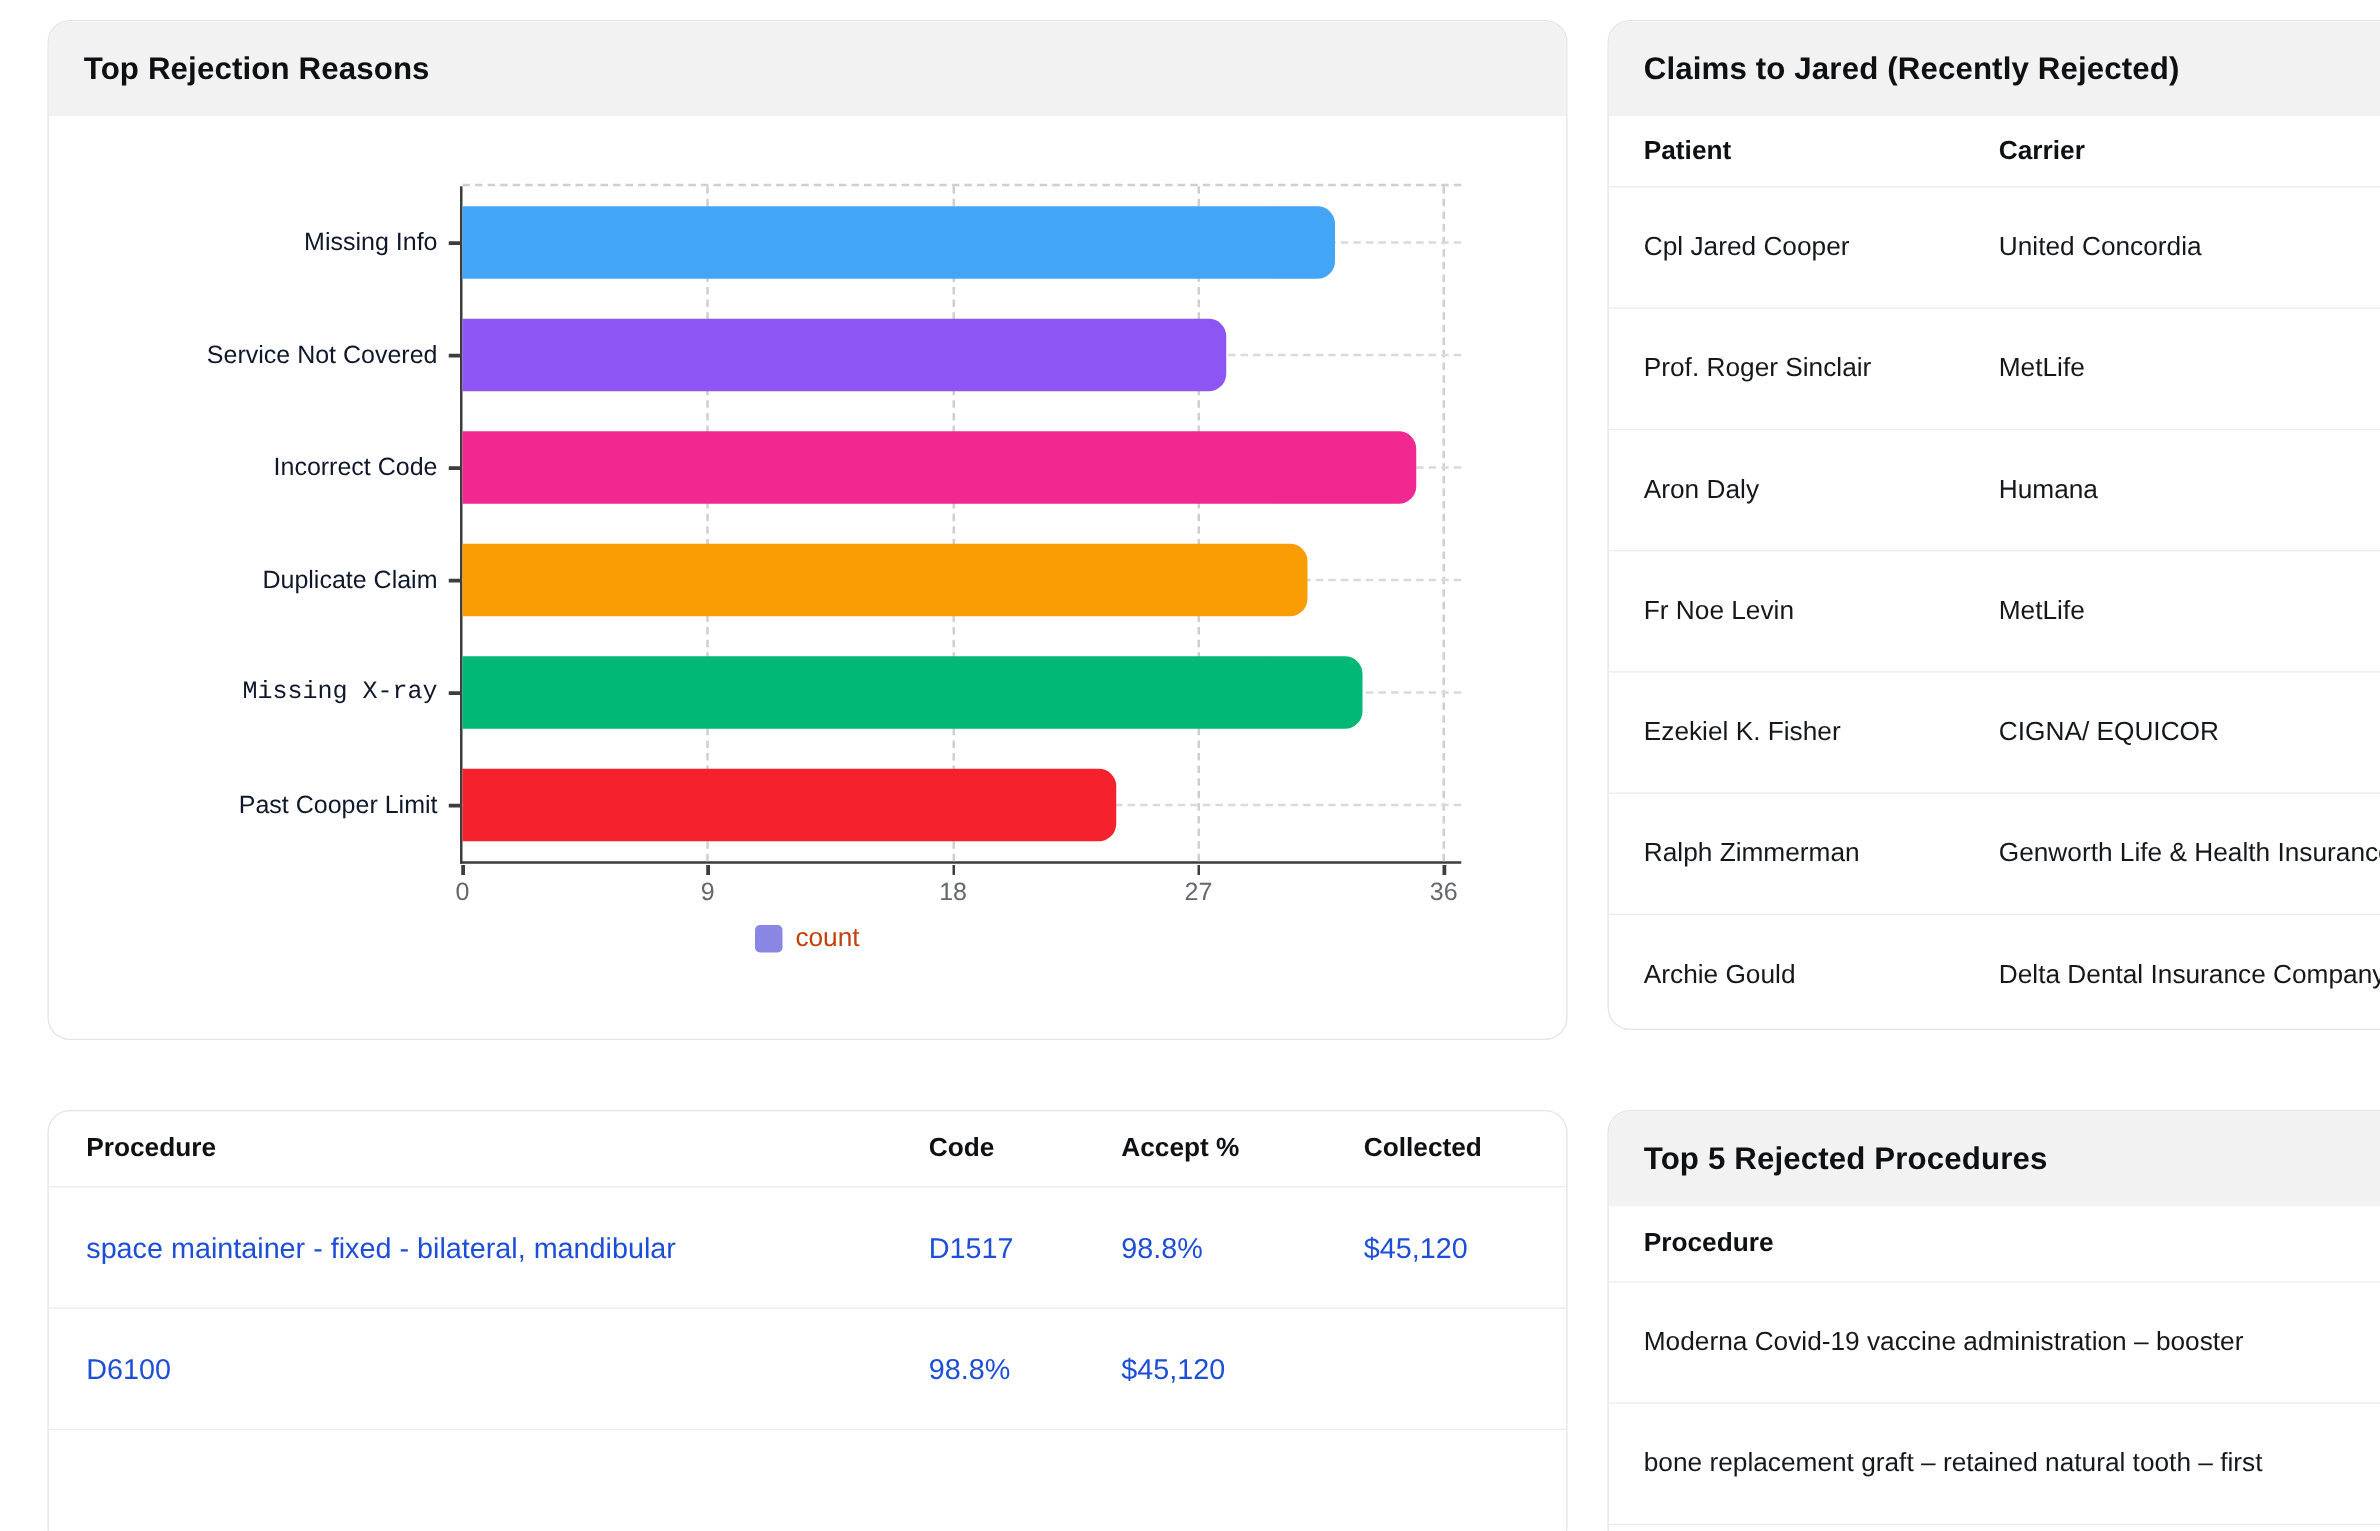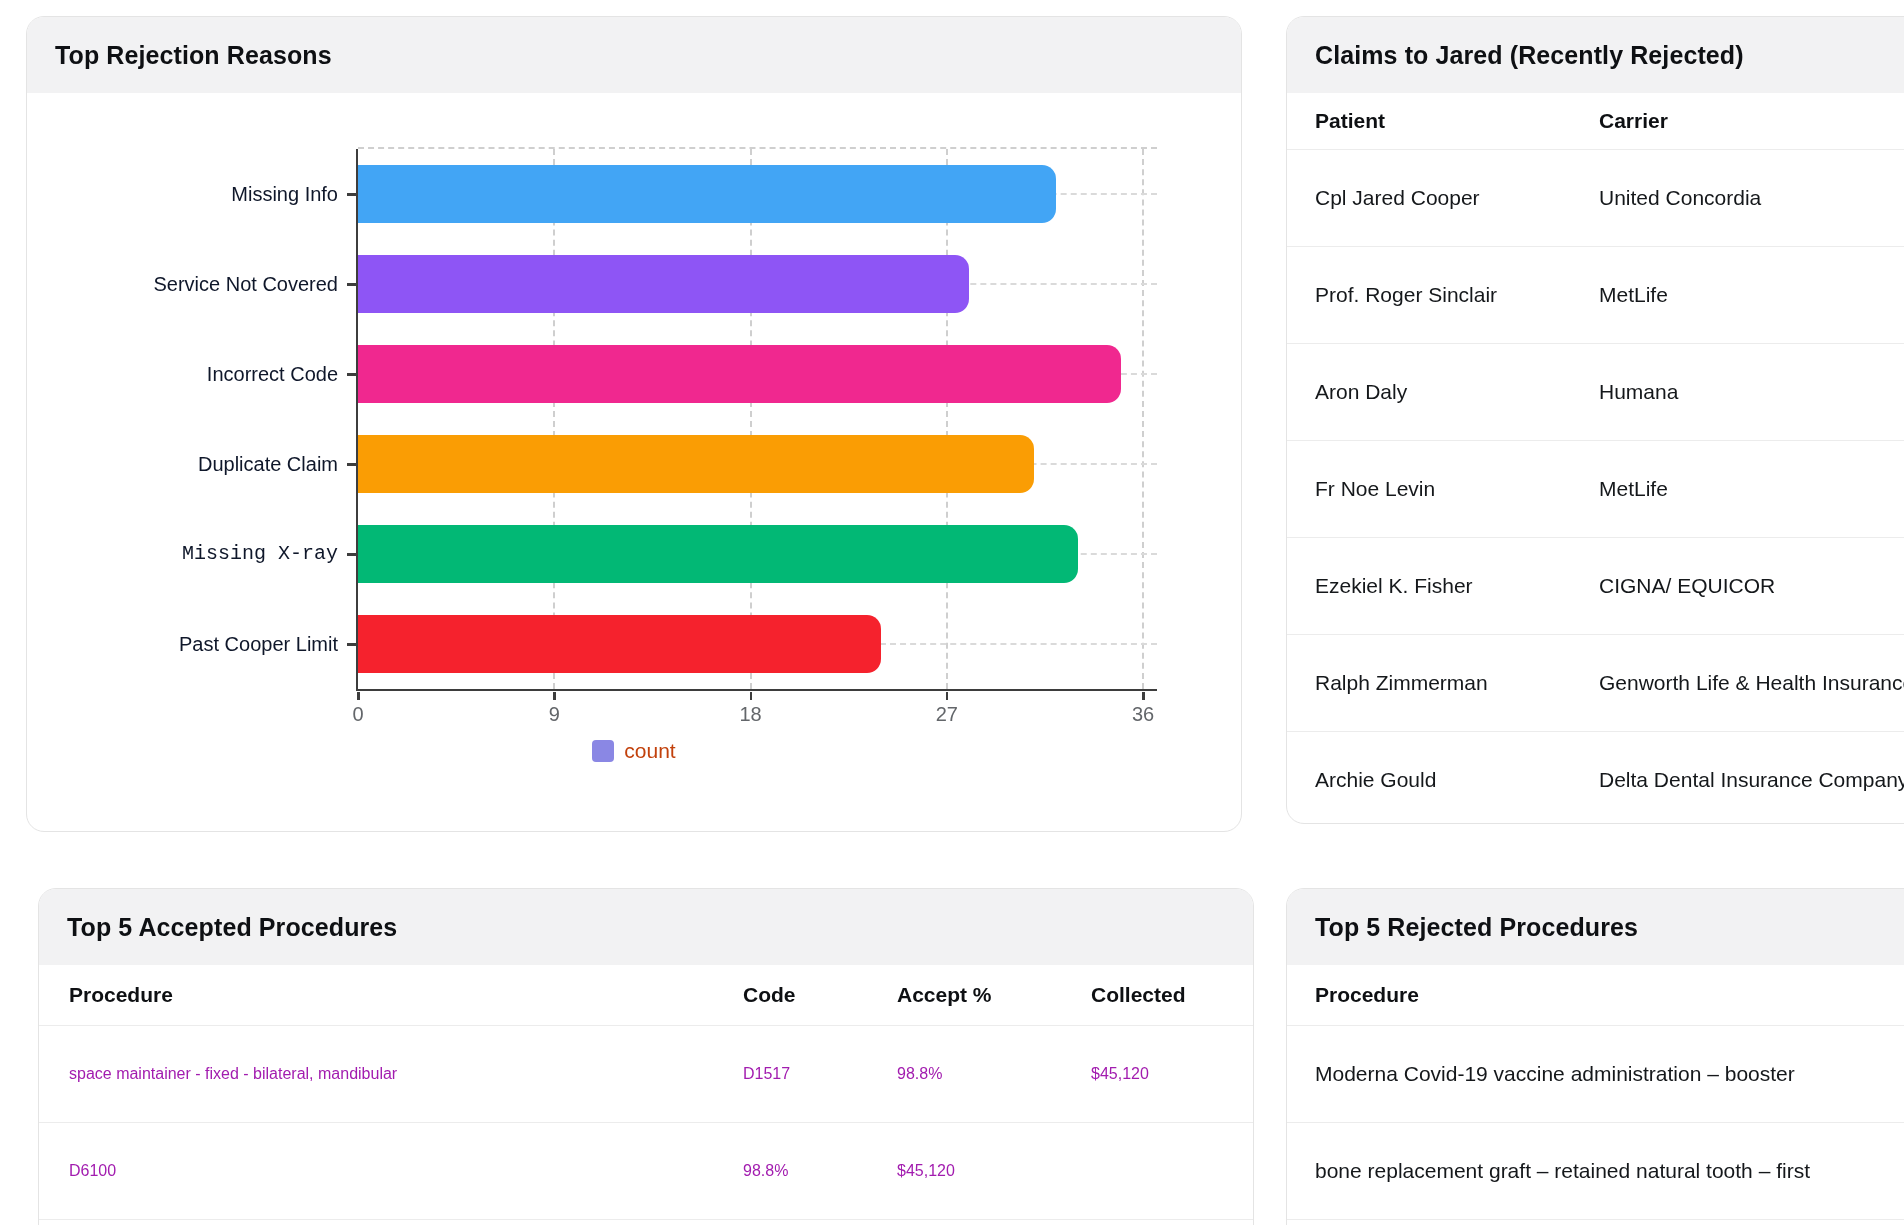--- a/index.html
+++ b/index.html
@@ -33,32 +33,32 @@
   .legend-swatch{width:22px;height:22px;border-radius:4px;}
   .legend-label{font-size:21px;}
 
   
   .thead2,.trow2{display:grid;grid-template-columns:284px 1fr;align-items:center;padding:0 28px;}
   .thead2{height:56px;font-size:21px;font-weight:700;color:#0E1013;border-bottom:1px solid #ECECEC;}
   .trow2{height:96px;font-size:21px;color:#15181B;border-bottom:1px solid #ECECEC;white-space:nowrap;}
 
   .thead3,.trow3{display:grid;grid-template-columns:674px 154px 194px 1fr;align-items:center;padding:0 30px;}
   .thead3{height:60px;font-size:21px;font-weight:700;color:#0E1013;border-bottom:1px solid #ECECEC;}
-  .trow3{height:96px;font-size:16px;color:#a21caf;border-bottom:1px solid #ECECEC;white-space:nowrap;}
+  .trow3{height:96px;font-size:23px;color:#1d4ed8;border-bottom:1px solid #ECECEC;white-space:nowrap;}
 
   .thead1,.trow1{display:flex;align-items:center;padding:0 28px;}
   .thead1{height:60px;font-size:21px;font-weight:700;color:#0E1013;border-bottom:1px solid #ECECEC;}
   .trow1{height:96px;font-size:21px;color:#15181B;border-bottom:1px solid #ECECEC;white-space:nowrap;}
 </style>
 </head>
 <body>
 
 <div class="stage">
 
-  <section class="card" style="left:26px;top:16px;width:1214px;height:814px;">
+  <section class="card" style="left:38px;top:16px;width:1214px;height:814px;">
     <header class="card-head">
       <h2>Top Rejection Reasons</h2>
     </header>
     <div>
       <div id="chart-labels">
           <div class="ylab" style="top: 31px;">Missing Info</div>
           <div class="ytick" style="top: 44px;"></div>
           <div class="ylab" style="top: 121px;">Service Not Covered</div>
           <div class="ytick" style="top: 134px;"></div>
           <div class="ylab" style="top: 211px; margin-left: 38px;">Incorrect Code</div>
@@ -139,23 +139,20 @@
           <span>Genworth Life &amp; Health Insurance</span>
         </div>
         <div class="trow2">
           <span>Archie Gould</span>
           <span>Delta Dental Insurance Company</span>
         </div>
       </div>
   </section>
 
   <section class="card" style="left:38px;top:888px;width:1214px;height:400px;">
-    <header class="card-head">
-      <h2>Top 5 Accepted Procedures</h2>
-    </header>
     <div class="thead3">
       <span>Procedure</span>
       <span>Code</span>
       <span>Accept %</span>
       <span>Collected</span>
     </div>
     <div id="acc-rows">
         <div class="trow3">
           <span>space maintainer - fixed - bilateral, mandibular</span>
           <span>D1517</span>

